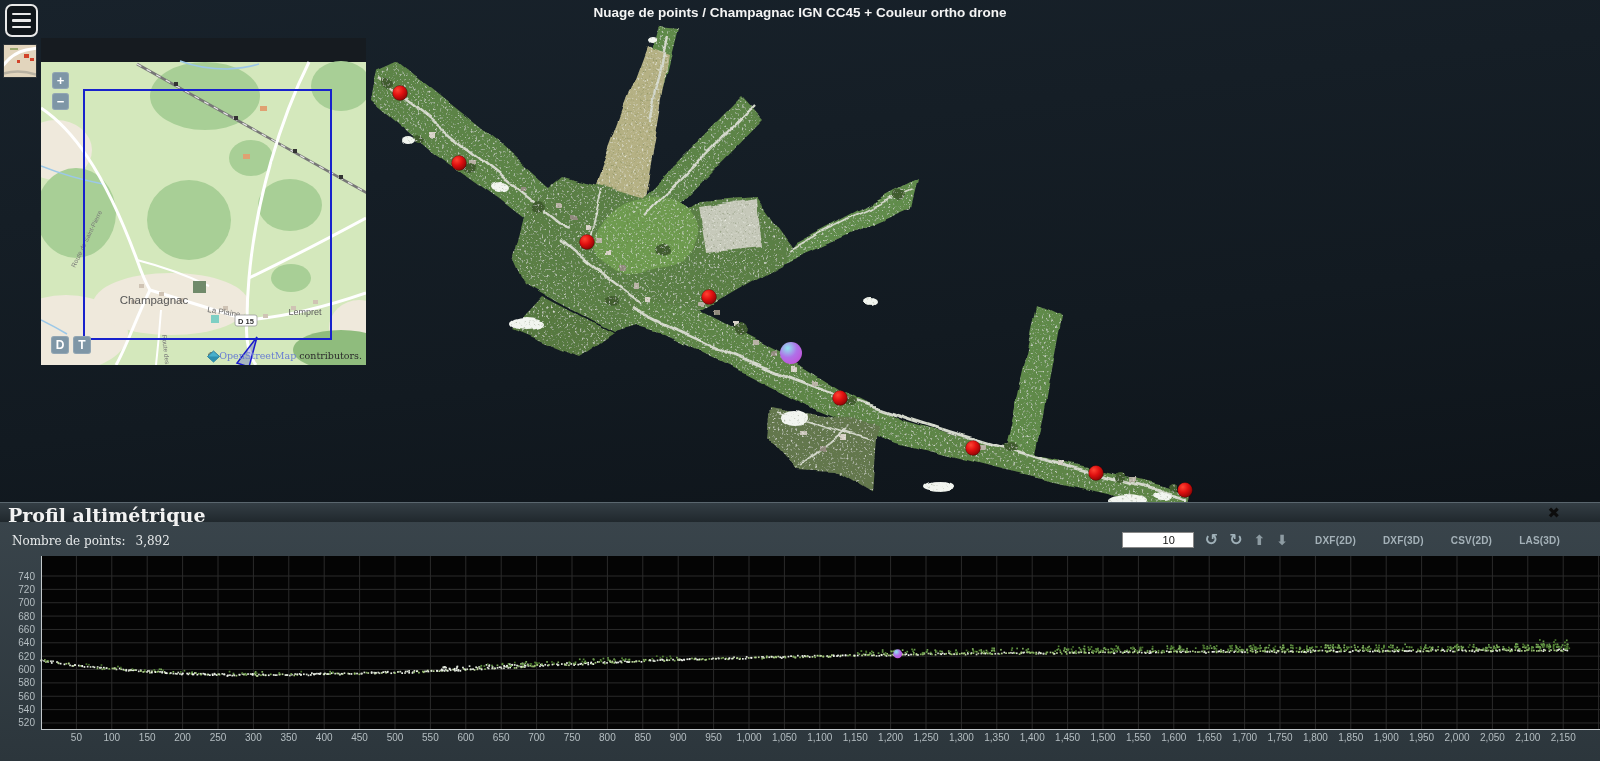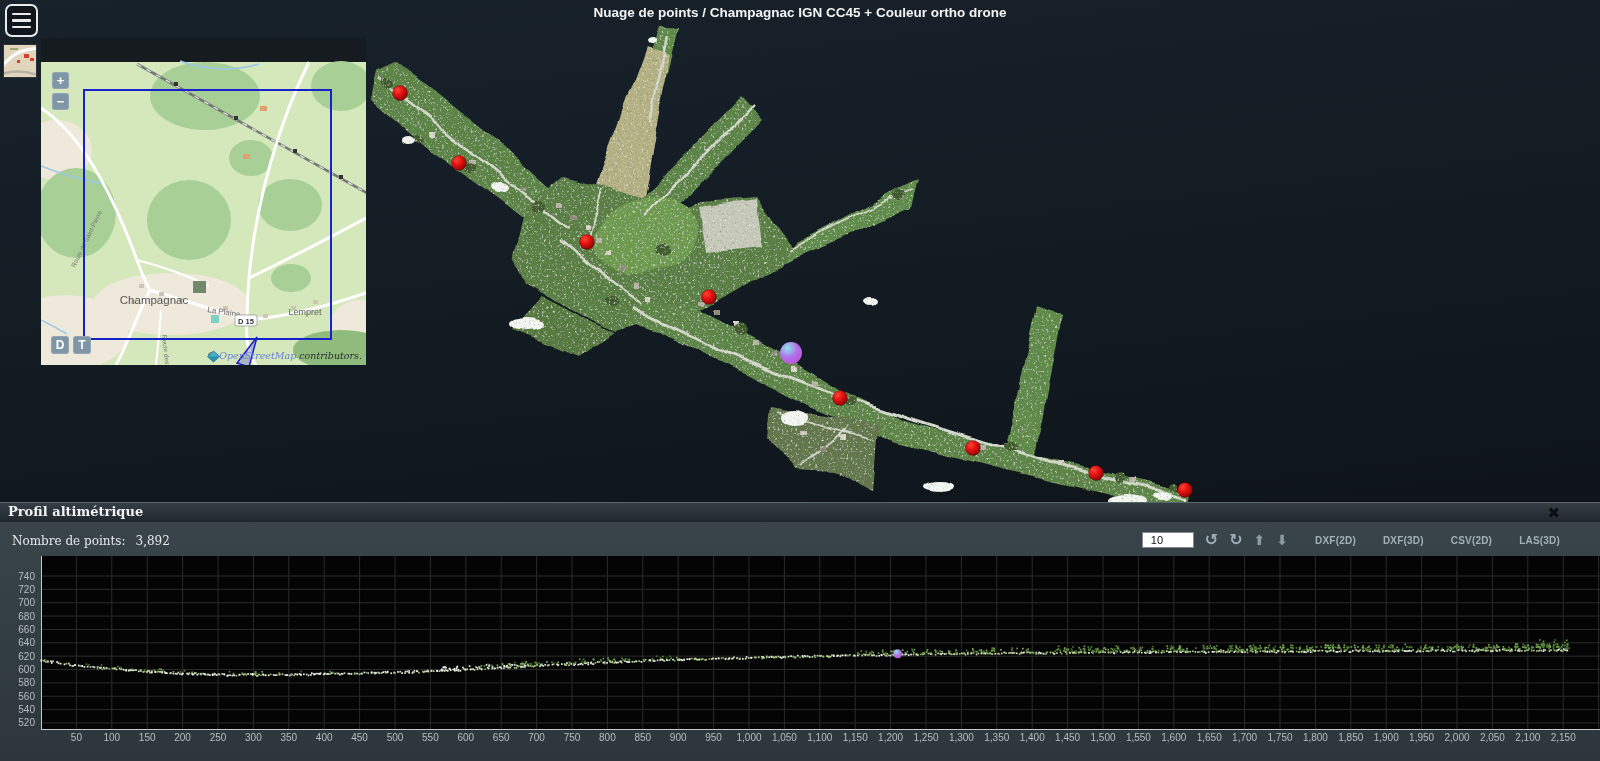--- a/index.html
+++ b/index.html
@@ -29,40 +29,40 @@
   .mm-btn{position:absolute;width:17px;height:17px;background:#7e96a6;border-radius:3px;z-index:6;
     color:#fff;font-weight:bold;font-size:13px;line-height:17px;text-align:center;cursor:pointer;
     font-family:"Liberation Sans","DejaVu Sans",sans-serif;box-shadow:0 0 0 1px rgba(255,255,255,0.15) inset;}
   #mm-zoom-in{left:11px;top:34px;}
   #mm-zoom-out{left:11px;top:55px;}
   #mm-base-d{left:10px;top:298px;width:18px;height:18px;font-size:12px;line-height:18px;}
   #mm-base-t{left:32px;top:298px;width:18px;height:18px;font-size:12px;line-height:18px;}
   #mm-select-rect{position:absolute;left:42px;top:51px;width:249px;height:251px;z-index:5;
     border:2px solid #1822cc;box-sizing:border-box;pointer-events:none;}
   #mm-attribution{position:absolute;right:4px;bottom:4px;z-index:6;font-size:9.5px;
-    font-family:"DejaVu Serif","Liberation Serif",serif;color:#2b2b2b;display:flex;align-items:center;gap:3px;font-style:italic;}
+    font-family:"DejaVu Serif","Liberation Serif",serif;color:#2b2b2b;display:flex;align-items:center;gap:3px;}
   #mm-attribution .osm-link{color:#6a7fd2;cursor:pointer;}
   #osm-logo{width:13px;height:13px;display:inline-block;}
 
   
   #profile-panel{position:absolute;left:0;top:502px;width:1600px;height:259px;z-index:5;
     background:linear-gradient(#3a454c,#2c363c);border-top:1px solid #5a666e;box-sizing:border-box;}
   #ph-header{position:absolute;left:0;top:0;width:100%;height:19px;
     background:linear-gradient(#343e45,#20282d);cursor:move;}
-  #ph-title{position:absolute;left:8px;top:1px;color:#f2f2f2;font-weight:bold;font-size:13px;
+  #ph-title{position:absolute;left:8px;top:1px;color:#f2f2f2;font-weight:bold;font-size:19px;
     font-family:"DejaVu Serif","Liberation Serif",serif;}
   #ph-close{position:absolute;right:40px;top:0px;color:#0d0d0d;font-size:15px;font-weight:bold;
     cursor:pointer;line-height:19px;}
   #ph-toolbar{position:absolute;left:0;top:22px;width:100%;height:32px;}
   #ph-points{position:absolute;left:12px;top:9px;color:#e6e9ea;font-size:12px;
     font-family:"DejaVu Serif","Liberation Serif",serif;}
   #ph-points .val{margin-left:10px;}
   #ph-controls{position:absolute;right:40px;top:6px;display:flex;align-items:center;gap:11px;}
-  #width-input{width:34px;height:14px;font-size:11px;padding:0 8px;border:1px solid #888;
-    background:#fff;color:#111;font-family:"Liberation Sans","DejaVu Sans",sans-serif;}
+  #width-input{width:34px;height:14px;font-size:11px;padding:0 18px;border:1px solid #888;
+    background:#fff;color:#111;font-family:"Liberation Sans","DejaVu Sans",sans-serif;text-align:right;}
   .tool-ico{color:#9fb0b8;font-size:16px;font-weight:bold;cursor:pointer;line-height:18px;}
   .tool-ico.small{font-size:14px;color:#8d9ba2;}
   .export-btn{color:#a4b1b8;font-size:10px;font-weight:bold;cursor:pointer;letter-spacing:0.2px;margin-left:16px;}
   #ph-chart{position:absolute;left:0;top:53px;width:1600px;height:206px;}
 </style>
 </head>
 <body>
 
 <div id="app">
 

